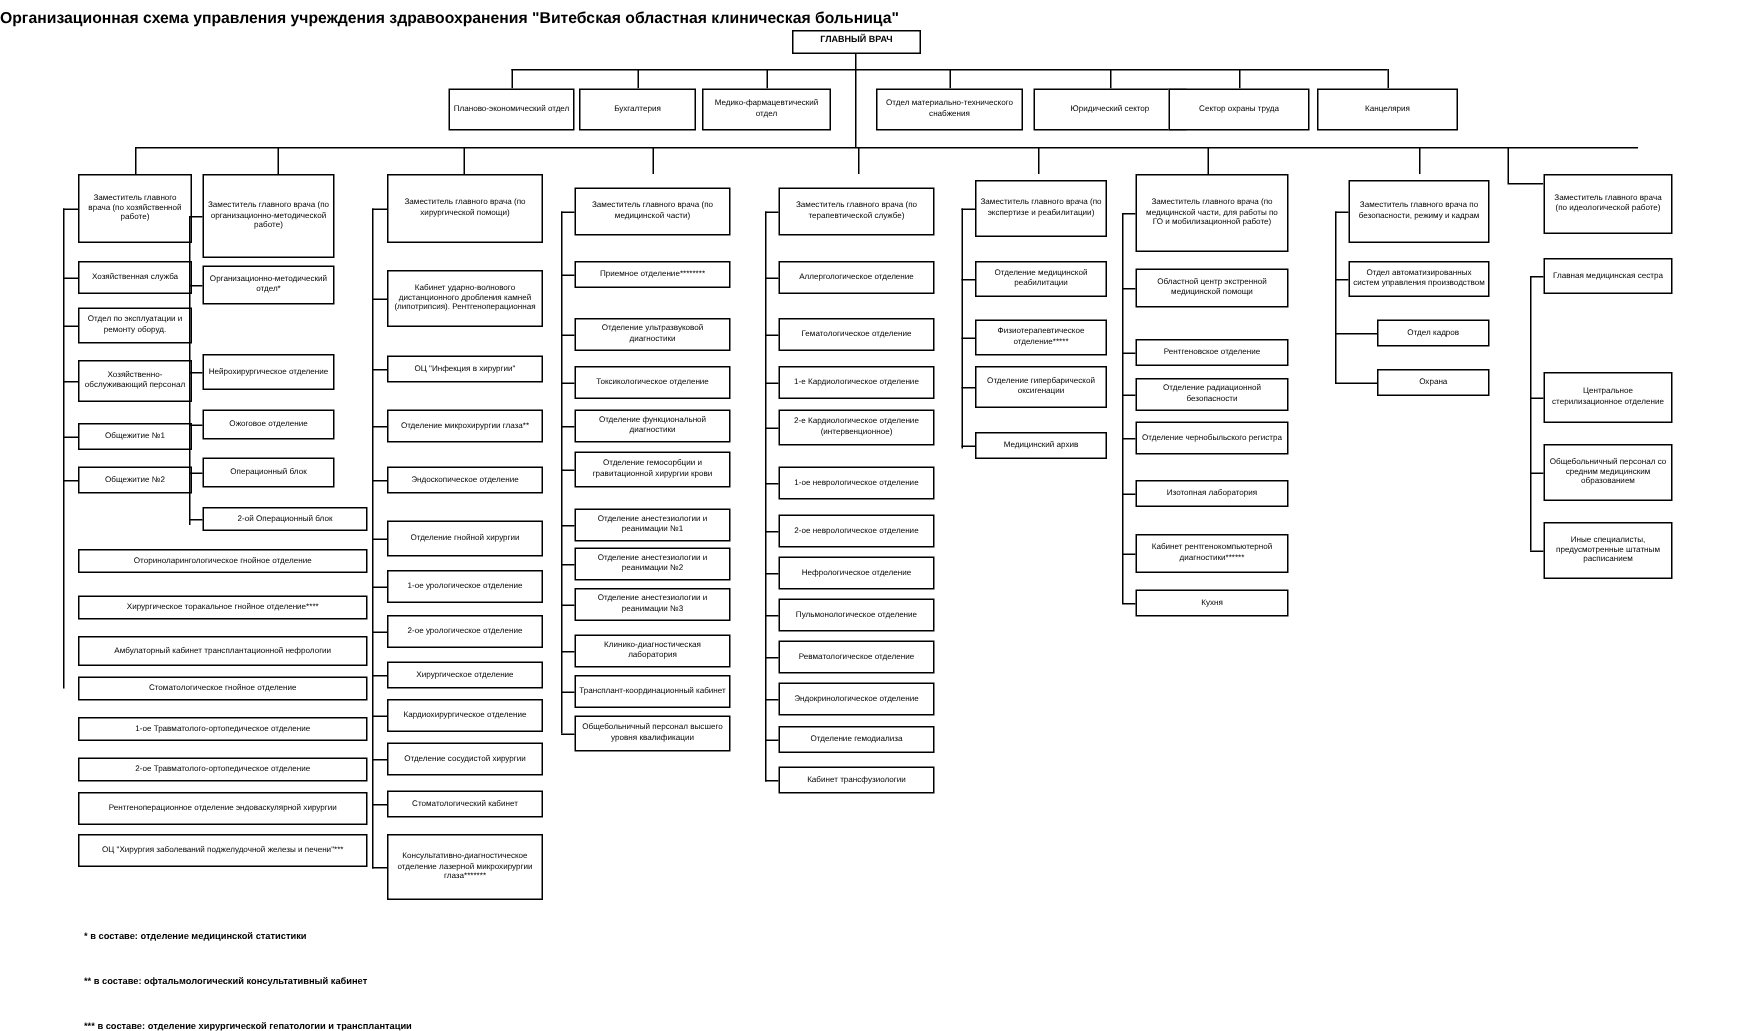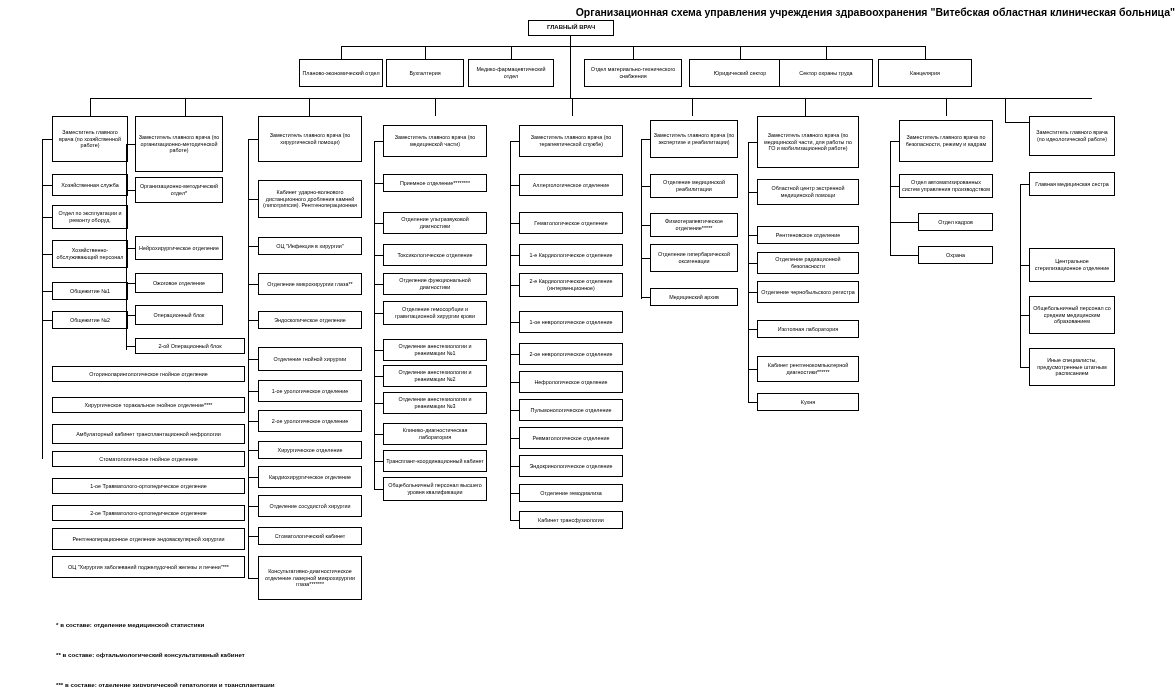--- a/index.html
+++ b/index.html
@@ -15,21 +15,21 @@
     position: relative;
     width: 1175px;
     height: 687px;
     overflow: hidden;
   }
   .title {
     position: absolute;
     left: 0;
     top: 6px;
     width: 1175px;
-    text-align: right;
+    text-align: left;
     font-size: 10.5px;
     font-weight: bold;
   }
   .box {
     position: absolute;
     box-sizing: border-box;
     border: 1px solid #000000;
     background: #ffffff;
     display: flex;
     align-items: center;

